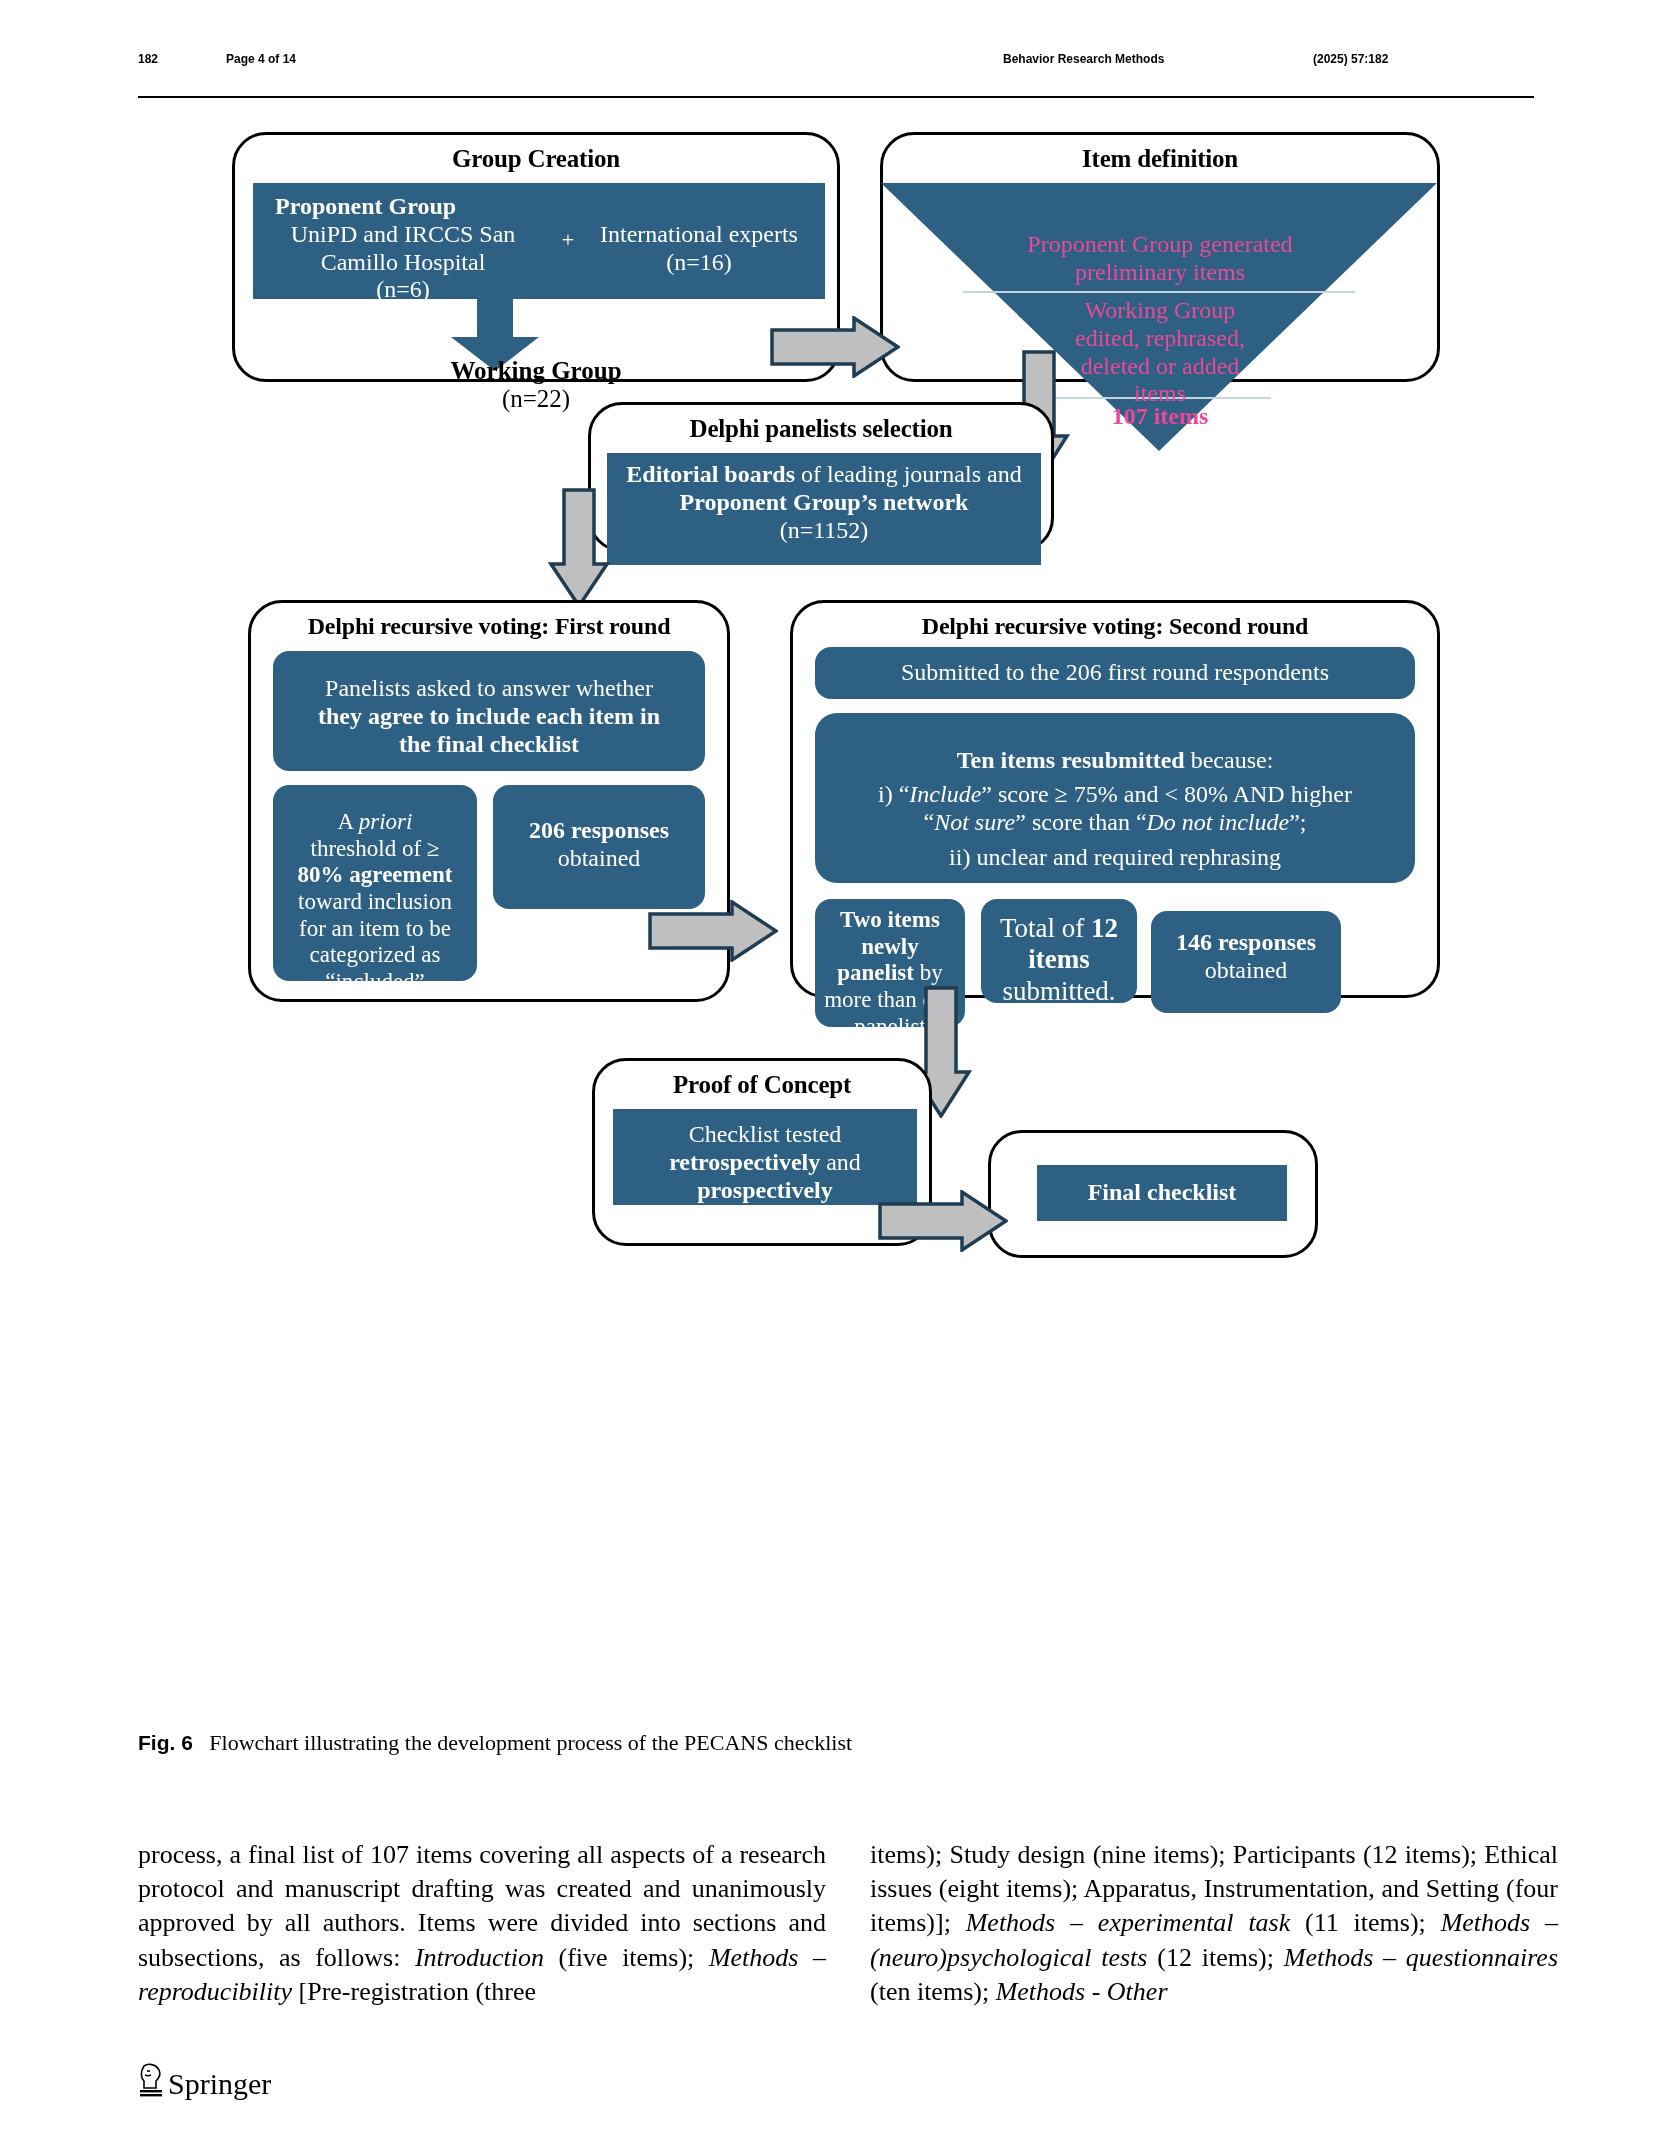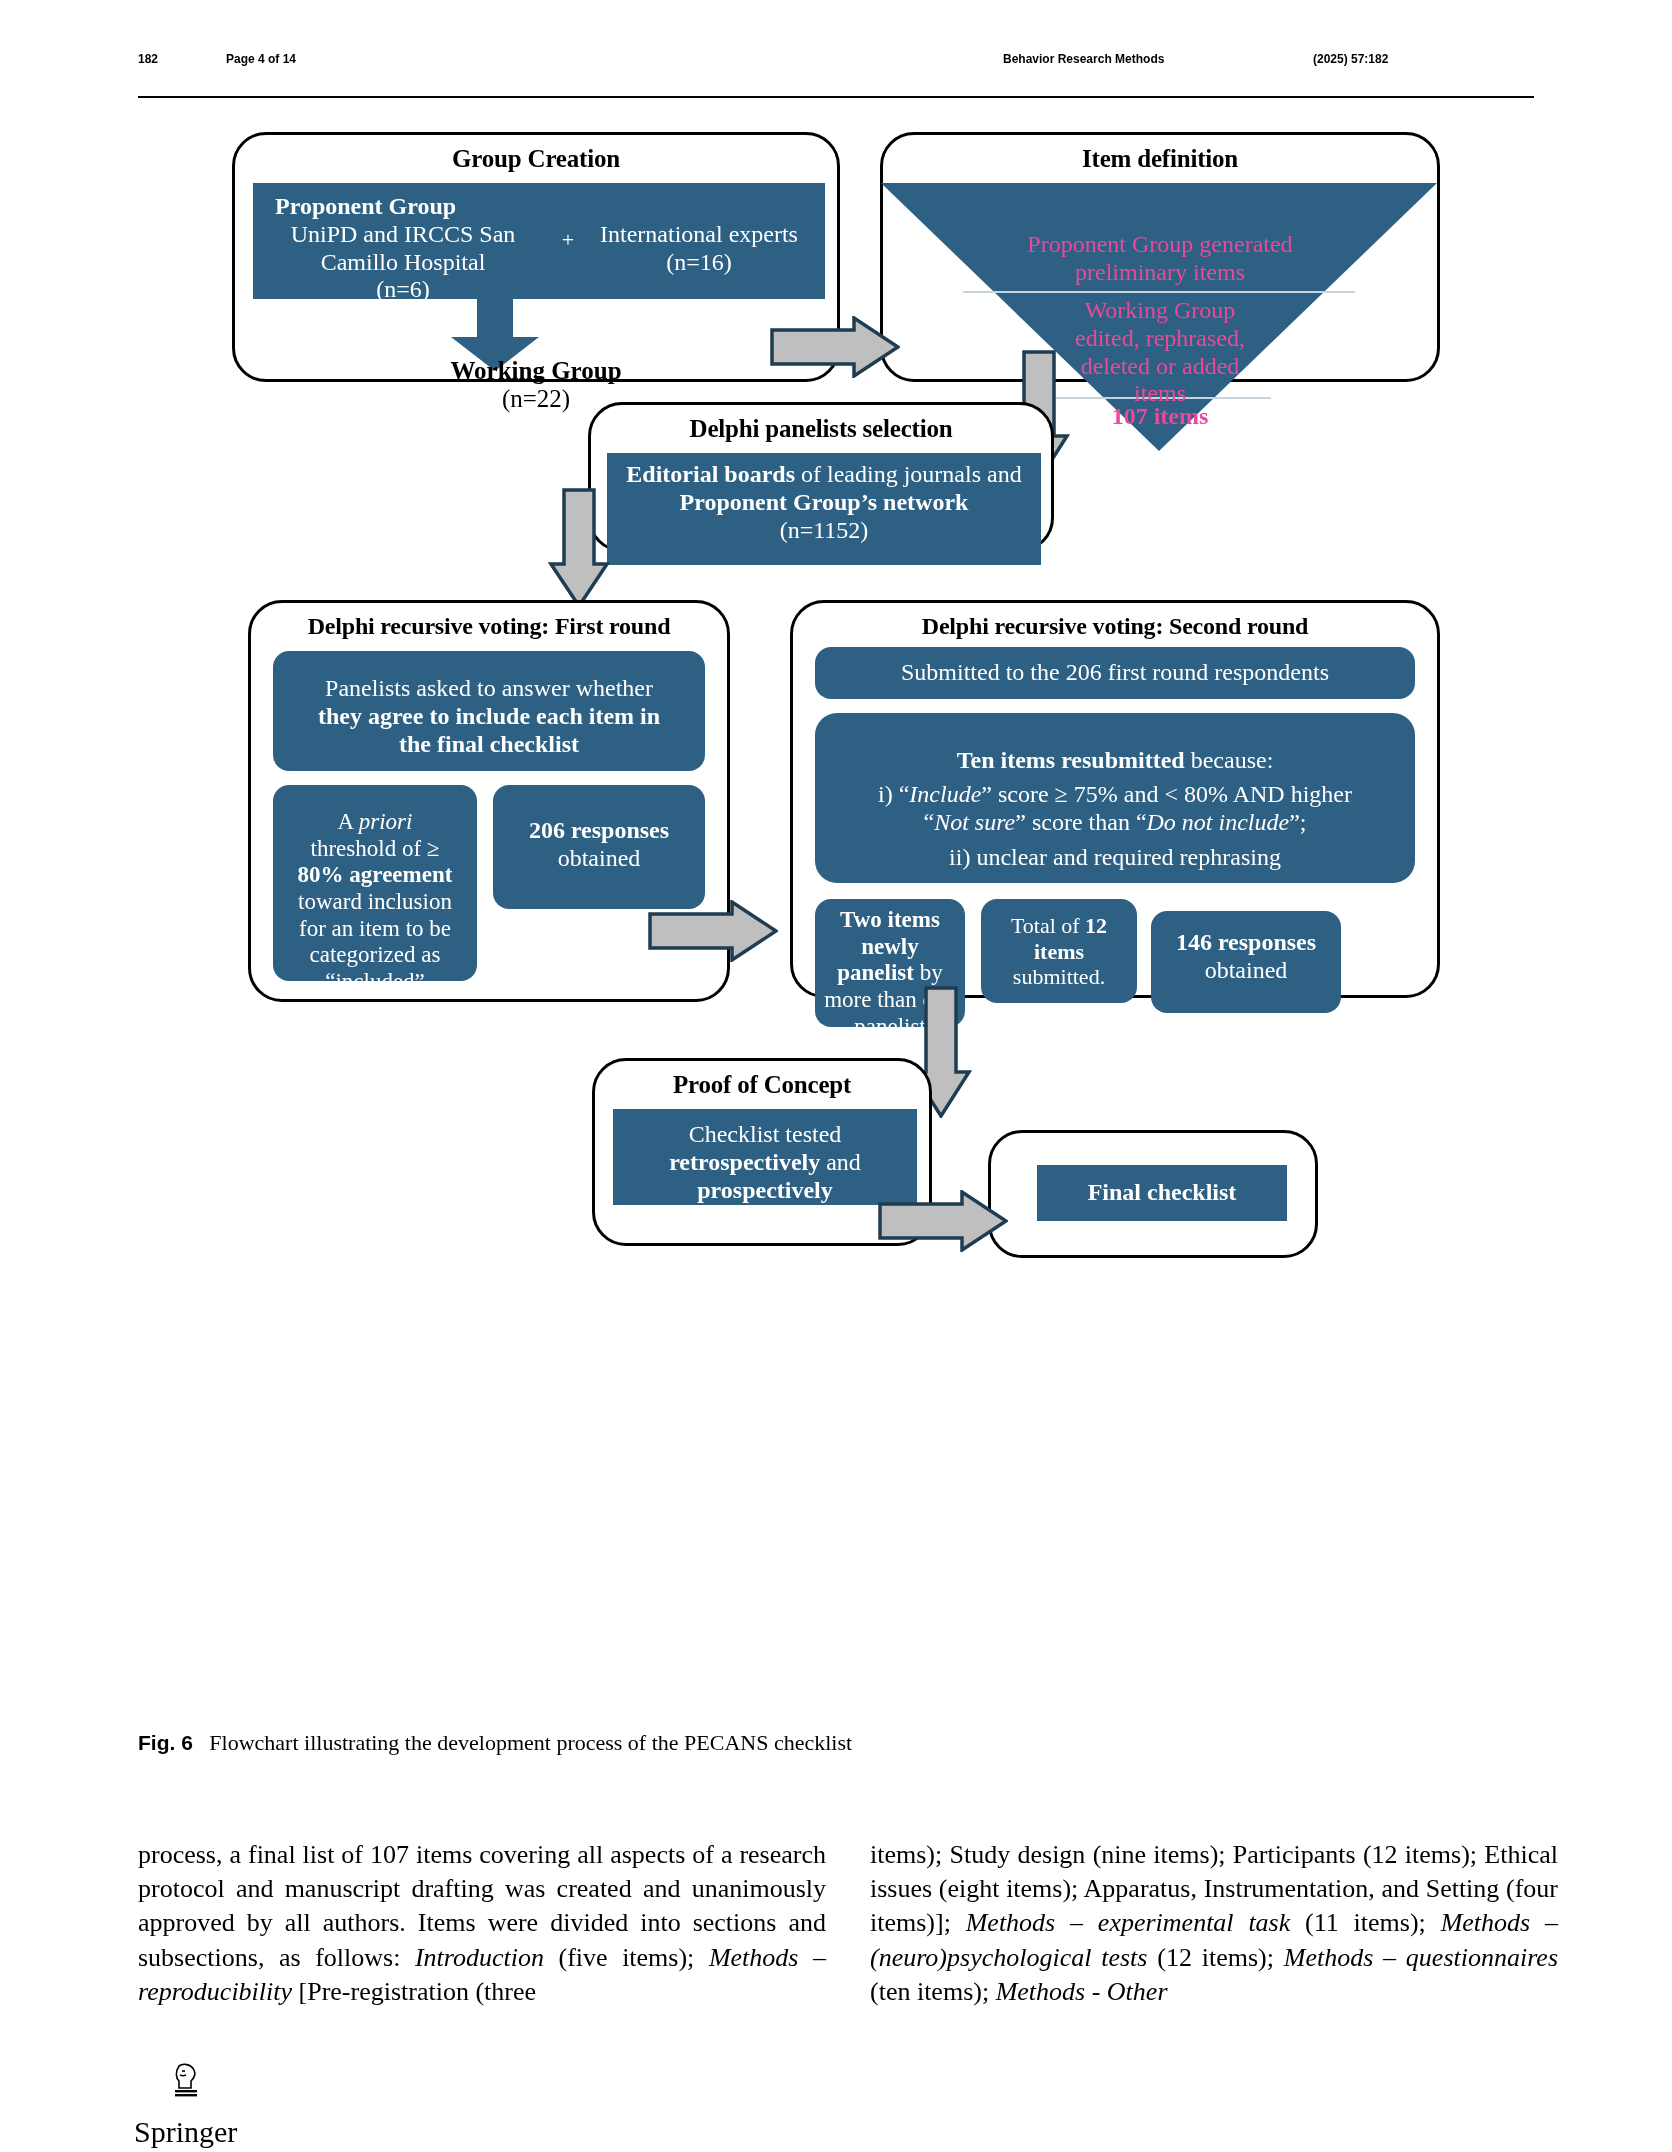--- a/index.html
+++ b/index.html
@@ -94,21 +94,21 @@
     font-size:26px; line-height:1.315;
     text-align:justify;
   }
   #body-left  { left:138px; }
   #body-right { left:870px; }
   .bodycol i { font-style:italic; }
 
   
   #springer {
     position:absolute; left:134px; top:2062px;
-    display:flex; align-items:center; gap:9px;flex-direction:column;
+    display:flex; align-items:center; gap:0;
   }
   #springer .sp-name { font-size:30px; font-family:"Liberation Serif", serif; }
 </style>
 </head>
 <body>
 
 <div id="running-head">
   <span class="rh-left">182</span>
   <span class="rh-page">Page 4 of 14</span>
   <span class="rh-journal">Behavior Research Methods</span>
@@ -247,21 +247,21 @@
     </div>
 
     <div class="bluebox rounded" style="left:22px; top:296px; width:150px; height:128px; display:block; padding-top:8px; font-size:23px;">
       <div class="b">Two items</div>
       <div class="b">newly</div>
       <div><span class="b">panelist</span><span> by</span></div>
       <div>more than one</div>
       <div>panelist</div>
     </div>
 
-    <div class="bluebox rounded" style="left:188px; top:296px; width:156px; height:104px; display:block; padding-top:14px; font-size:22px;">
+    <div class="bluebox rounded" style="left:188px; top:296px; width:156px; height:104px; display:block; padding-top:14px; font-size:27px;">
       <div><span>Total of </span><span class="b">12</span></div>
       <div class="b">items</div>
       <div>submitted.</div>
     </div>
 
     <div class="bluebox rounded" style="left:358px; top:308px; width:190px; height:102px; display:block; padding-top:18px;">
       <div class="b">146 responses</div>
       <div>obtained</div>
     </div>
   </div>

